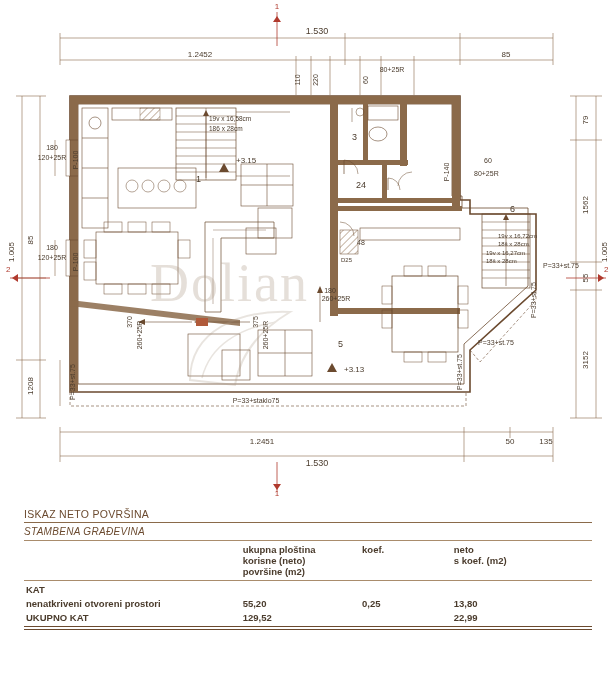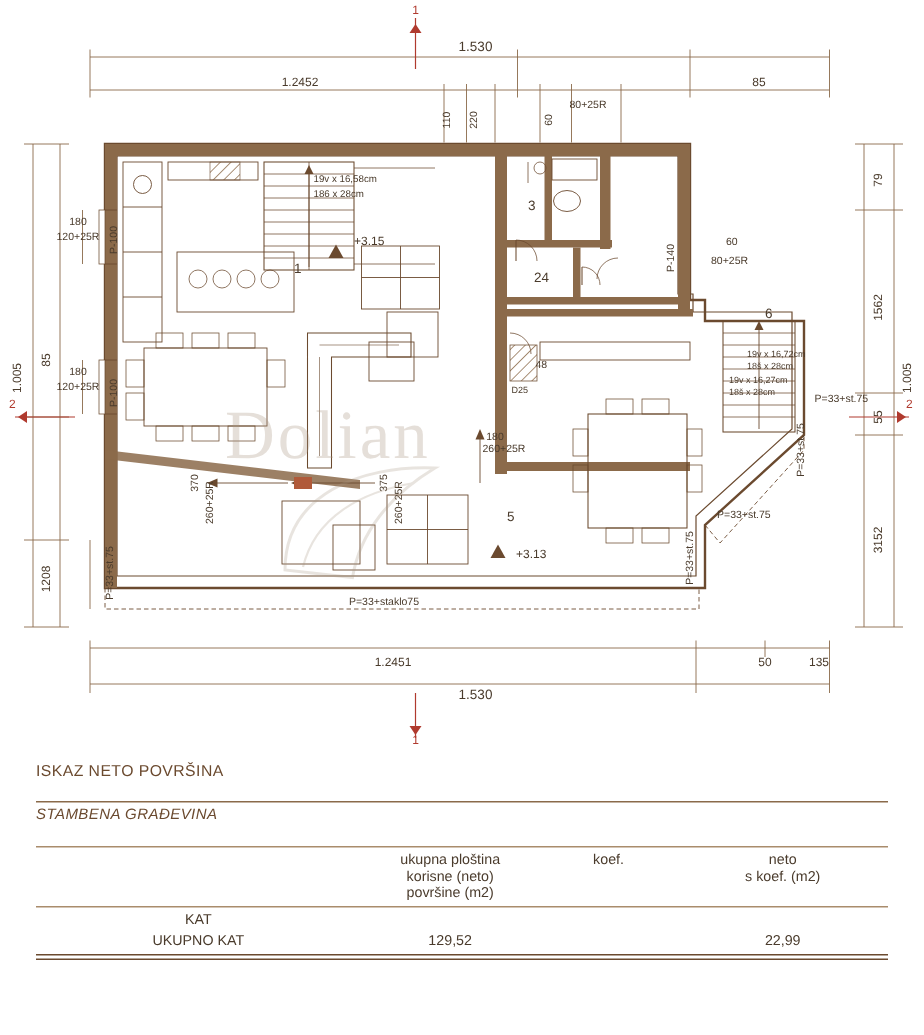--- a/index.html
+++ b/index.html
@@ -4,34 +4,34 @@
 <style>
   html,body{margin:0;padding:0;background:#ffffff;}
   body{width:616px;height:690px;position:relative;font-family:"Liberation Sans",sans-serif;color:#3a3027;overflow:hidden;}
   .root{position:absolute;inset:0;}
   .plan{position:absolute;left:0;top:0;width:616px;height:500px;}
   svg{display:block;}
 
   
   .table-area{position:absolute;left:24px;top:508px;width:568px;height:176px;}
   .tbl{width:100%;border-collapse:collapse;font-size:9.5px;color:#4a3b2c;}
-  .tbl td,.tbl th{padding:1px 2px;text-align:center;font-weight:normal;vertical-align:top;}
-  .sect-title{font-size:10.5px;color:#6b4a2f;letter-spacing:.3px;padding-bottom:13px;}
+  .tbl td,.tbl th{padding:1px 2px;text-align:left;font-weight:bold;vertical-align:top;}
+  .sect-title{font-size:10.5px;color:#6b4a2f;letter-spacing:.3px;padding-bottom:1px;}
   .rule{height:1px;background:#8a6a4a;margin:1px 0 3px 0;}
   .rule-thin{height:1px;background:#a98c6c;margin:2px 0;}
   .rule-dark{height:1px;background:#6b4a2f;margin:1px 0;}
   .c1{width:218px;}
   .c2{width:118px;}
   .c3{width:90px;margin-top:15px;}
   .c4{width:140px;margin-top:43px;}
   .hdr td{color:#4a3b2c;font-size:9.5px;line-height:11px;}
   .bold{font-weight:bold;}
   .kat{font-weight:bold;color:#4a3b2c;}
   .row td{line-height:12px;}
-  .watermark{position:absolute;left:150px;top:263px;font-size:46px;color:rgba(170,150,130,.30);font-family:"Liberation Serif",serif;letter-spacing:2px;pointer-events:none;}
+  .watermark{position:absolute;left:150px;top:252px;font-size:54px;color:rgba(170,150,130,.30);font-family:"Liberation Serif",serif;letter-spacing:2px;pointer-events:none;}
   .wm2{position:absolute;left:180px;top:300px;width:120px;height:90px;pointer-events:none;opacity:.25;}
 </style>
 </head>
 <body>
 
 <div class="root">
 
   <div class="plan">
     <svg width="616" height="500" viewBox="0 0 616 500" xmlns="http://www.w3.org/2000/svg">
       <defs>
@@ -341,20 +341,26 @@
             <td colspan="4" style="padding:0;">
               <div class="rule-thin"></div>
             </td>
           </tr>
       <tr class="row">
         <td class="kat">KAT</td>
         <td></td>
             <td></td>
             <td></td>
       </tr>
+      <tr class="row">
+        <td>nenatkriveni otvoreni prostori</td>
+        <td>55,20</td>
+        <td>0,25</td>
+        <td>13,80</td>
+      </tr>
       <tr class="row bold">
         <td>UKUPNO KAT</td>
         <td>129,52</td>
         <td></td>
         <td>22,99</td>
       </tr>
       <tr>
             <td colspan="4" style="padding:0;">
               <div class="rule-dark"></div>
             </td>

